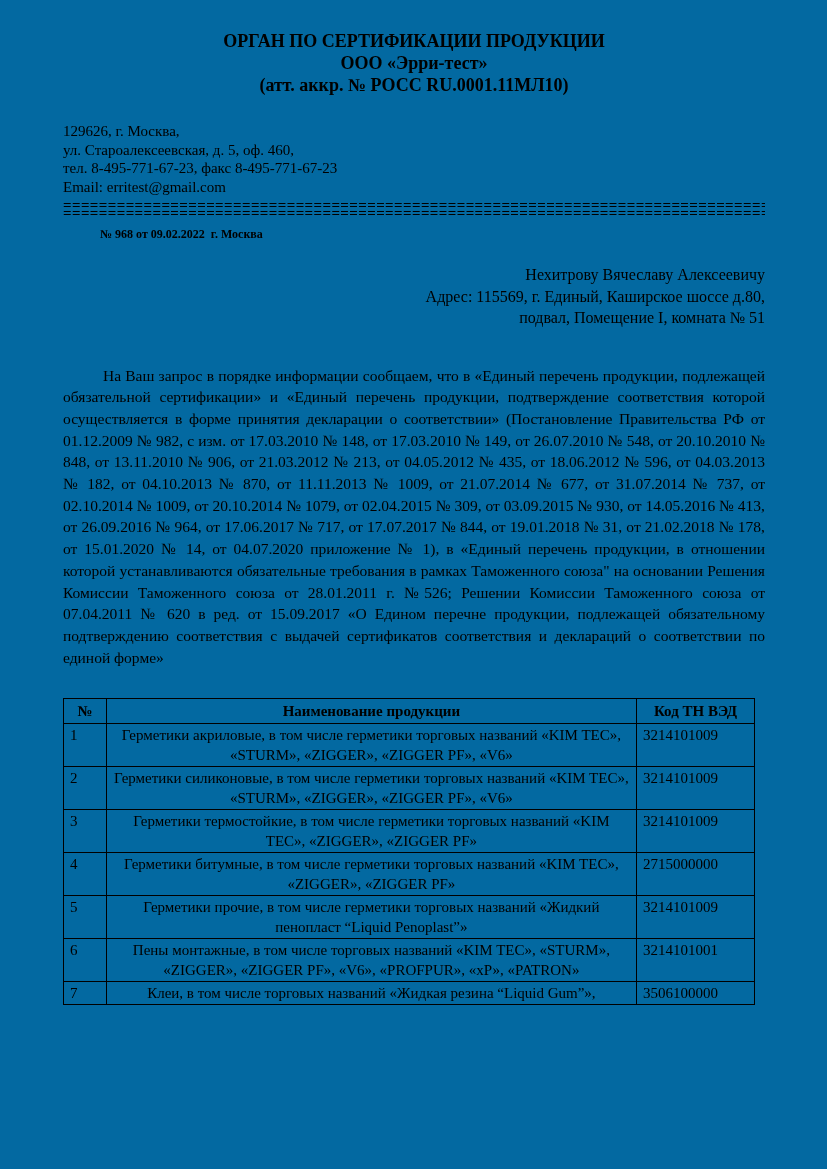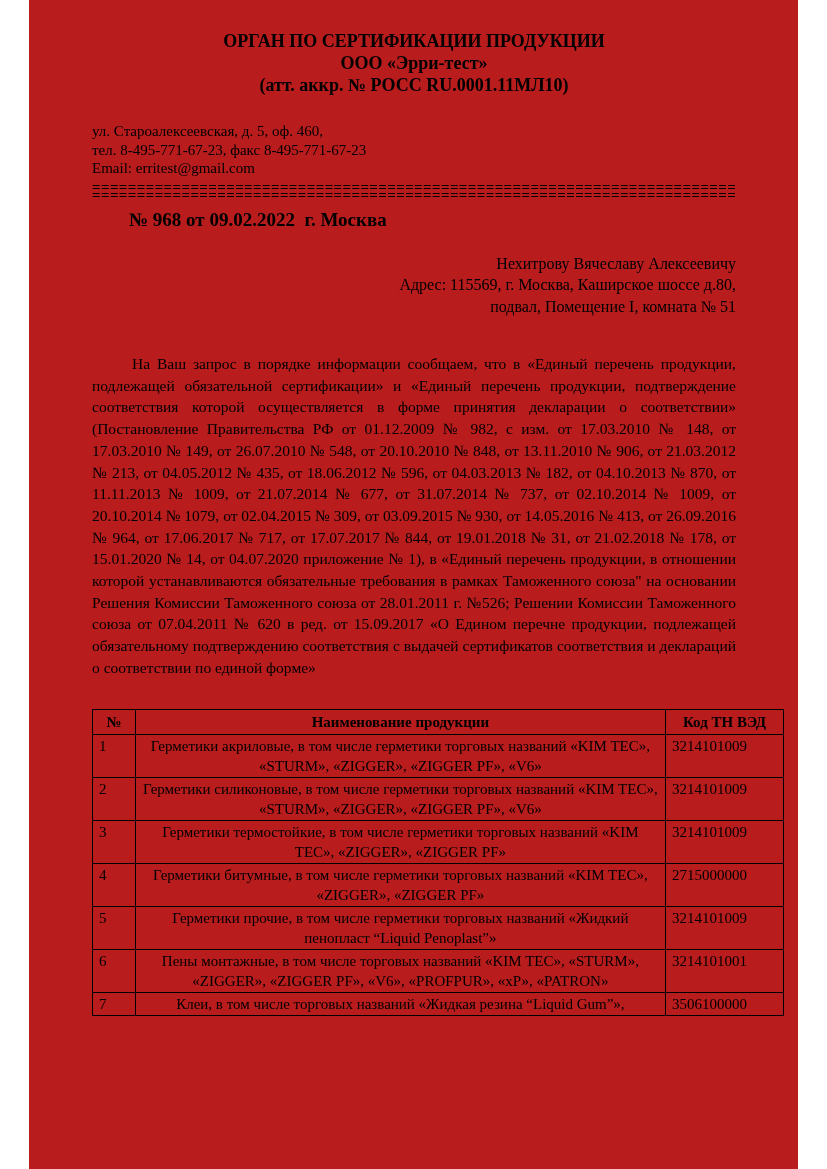--- a/index.html
+++ b/index.html
@@ -1,21 +1,21 @@
 <!DOCTYPE html>
 <html><head>
 <meta charset="utf-8">
 <style>
   html, body { margin: 0; padding: 0; background: #ffffff; }
   .page {
     position: relative;
-    width: 769px;
+    width: 827px;
     height: 1169px;
     margin: 0 auto;
-    background: #b91c1c;
+    background: #0369a1;
     color: #000000;
     font-family: "Liberation Serif", "DejaVu Serif", serif;
     box-sizing: border-box;
     padding: 30px 62px 0 63px;
     overflow: hidden;
   }
   .doc-header {
     text-align: center;
     font-weight: bold;
     font-size: 18px;
@@ -37,21 +37,21 @@
     white-space: nowrap;
     height: 8px;
     line-height: 8px;
     overflow: visible;
     letter-spacing: 0.4px;
   }
   .ref-line {
     margin-top: 10px;
     padding-left: 37px;
     font-weight: bold;
-    font-size: 19px;
+    font-size: 12px;
     white-space: pre-wrap;
   }
   .recipient {
     margin-top: 22px;
     text-align: right;
     font-size: 16px;
     line-height: 21.5px;
   }
   .letter-title {
     margin-top: 32px;
@@ -99,35 +99,36 @@
 
 <div class="page">
 
   <div class="doc-header">
     <div>ОРГАН ПО СЕРТИФИКАЦИИ ПРОДУКЦИИ</div>
     <div>ООО «Эрри-тест»</div>
     <div>(атт. аккр. № РОСС RU.0001.11МЛ10)</div>
   </div>
 
   <div class="sender">
+    <div>129626, г. Москва,</div>
     <div>ул. Староалексеевская, д. 5, оф. 460,</div>
     <div>тел. 8-495-771-67-23, факс 8-495-771-67-23</div>
     <div>Email: erritest@gmail.com</div>
   </div>
 
   <div class="separator">
     <div class="sep-line">====================================================================================</div>
     <div class="sep-line">====================================================================================</div>
   </div>
 
   <div class="ref-line">№ 968 от 09.02.2022  г. Москва</div>
 
   <div class="recipient">
     <div>Нехитрову Вячеславу Алексеевичу</div>
-    <div>Адрес: 115569, г. Москва, Каширское шоссе д.80,</div>
+    <div>Адрес: 115569, г. Единый, Каширское шоссе д.80,</div>
     <div>подвал, Помещение I, комната № 51</div>
   </div>
 
 
   <p class="body-paragraph">На Ваш запрос в порядке информации сообщаем, что в «Единый перечень продукции, подлежащей обязательной сертификации» и «Единый перечень продукции, подтверждение соответствия которой осуществляется в форме принятия декларации о соответствии» (Постановление Правительства РФ от 01.12.2009 № 982, с изм. от 17.03.2010 № 148, от 17.03.2010 № 149, от 26.07.2010 № 548, от 20.10.2010 № 848, от 13.11.2010 № 906, от 21.03.2012 № 213, от 04.05.2012 № 435, от 18.06.2012 № 596, от 04.03.2013 № 182, от 04.10.2013 № 870, от 11.11.2013 № 1009, от 21.07.2014 № 677, от 31.07.2014 № 737, от 02.10.2014 № 1009, от 20.10.2014 № 1079, от 02.04.2015 № 309, от 03.09.2015 № 930, от 14.05.2016 № 413, от 26.09.2016 № 964, от 17.06.2017 № 717, от 17.07.2017 № 844, от 19.01.2018 № 31, от 21.02.2018 № 178, от 15.01.2020 № 14,  от 04.07.2020 приложение № 1), в «Единый перечень продукции, в отношении которой устанавливаются обязательные требования в рамках Таможенного союза" на основании Решения Комиссии Таможенного союза от 28.01.2011 г. №526; Решении Комиссии Таможенного союза от 07.04.2011 № 620 в ред. от 15.09.2017 «О Едином перечне продукции, подлежащей обязательному подтверждению соответствия с выдачей сертификатов соответствия и деклараций о соответствии по единой форме»</p>
 
 
   <table class="products">
     <colgroup>
       <col class="col-num">

